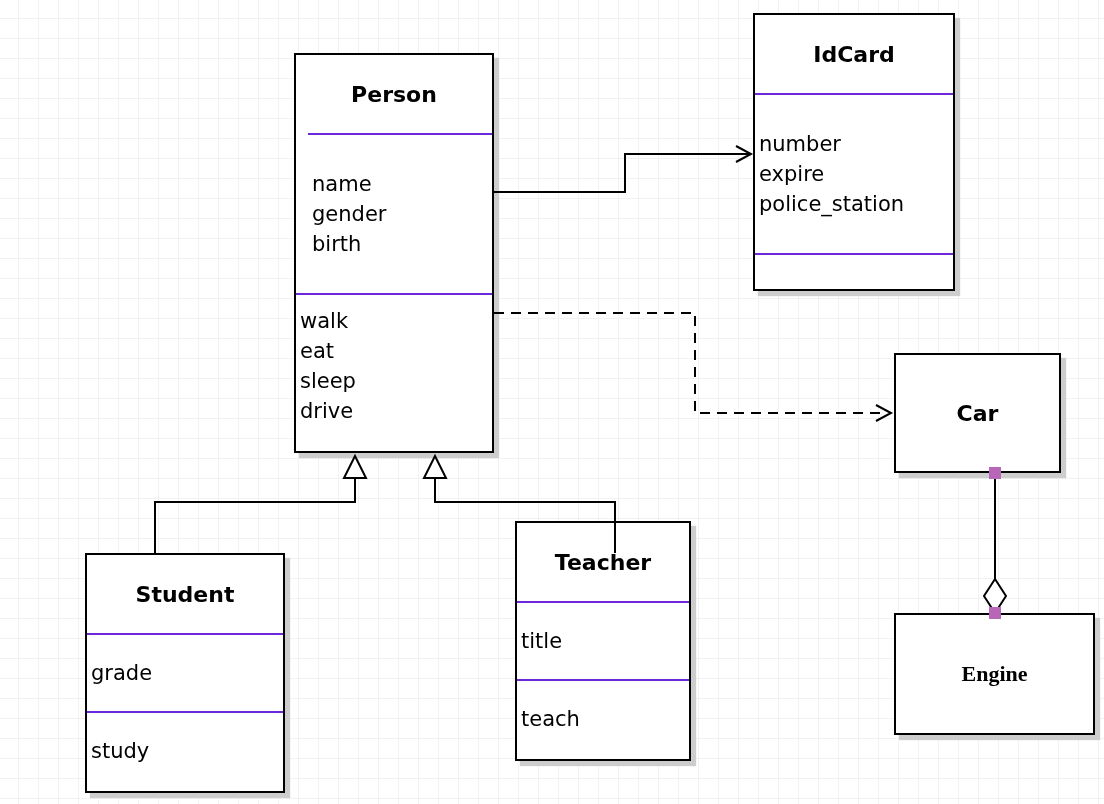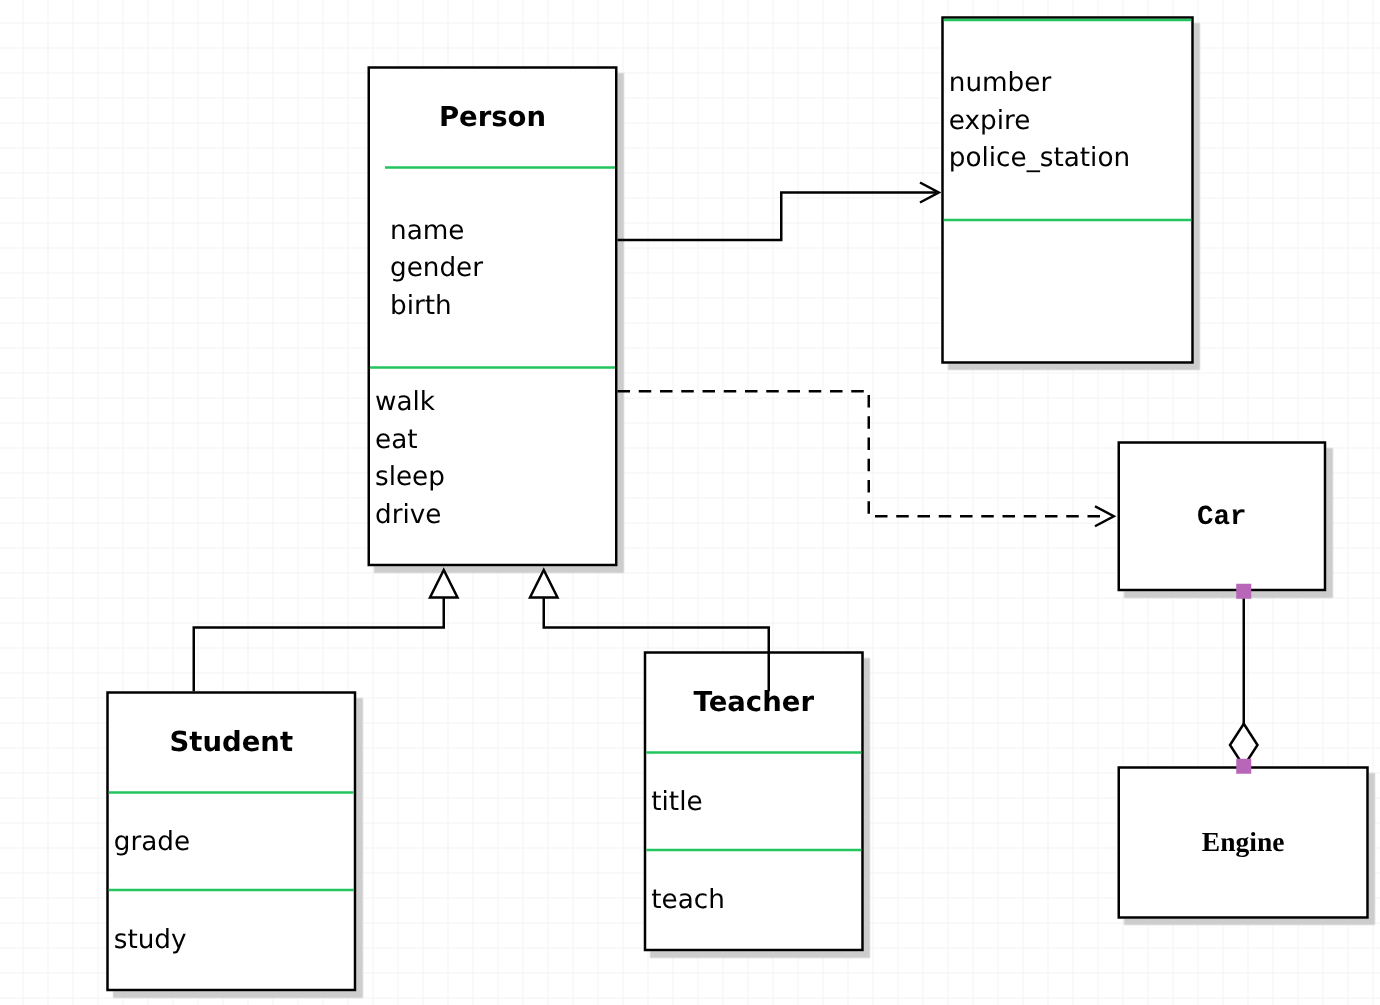--- a/index.html
+++ b/index.html
@@ -25,21 +25,21 @@
     box-shadow:5px 5px 1px 0 #cdcdcd;
     display:flex;
     flex-direction:column;
   }
   .uml-class .header{
     display:flex;align-items:center;justify-content:center;
     font-weight:bold;font-size:22px;color:#000;
     flex:0 0 auto;
   }
   .uml-class .compartment{
-    border-top:2px solid #22c55e;
+    border-top:2px solid #6d28d9;
     display:flex;flex-direction:column;justify-content:center;
     padding-left:4px;
     font-size:21px;line-height:30px;color:#000;
     flex:0 0 auto;
     overflow:hidden;
   }
   .uml-class .compartment.empty{padding:0;}
   .title-only .header{flex:1 1 auto;}
 
   
@@ -52,21 +52,21 @@
   .box-idcard .header{height:78px;}
   .box-idcard .attrs{height:160px;}
   .box-idcard .empty{height:34px;}
 
   .box-student{left:55px;top:553px;width:200px;height:240px;margin-left:30px;}
   .box-teacher{left:515px;top:521px;width:176px;height:240px;}
   .box-student .header,.box-teacher .header{height:78px;}
   .box-student .attrs,.box-teacher .attrs{height:78px;}
   .box-student .methods,.box-teacher .methods{height:78px;}
 
-  .box-car   {left:894px;top:353px;width:167px;height:120px;font-family:Liberation Mono, monospace;}
+  .box-car   {left:894px;top:353px;width:167px;height:120px;}
   .box-engine{left:894px;top:613px;width:201px;height:122px;font-family:Liberation Serif, serif;}
 
   .connector-layer{
     position:absolute;left:0;top:0;width:1104px;height:804px;
   }
   .connector-layer polyline,.connector-layer line,.connector-layer path{
     fill:none;stroke:#000;stroke-width:2;
   }
   .connector-layer polygon{stroke:#000;stroke-width:2;fill:#fff;}
 </style>
@@ -84,20 +84,21 @@
     </div>
     <div class="compartment methods">
       <div>walk</div>
       <div>eat</div>
       <div>sleep</div>
       <div>drive</div>
     </div>
   </div>
 
   <div class="uml-class box-idcard">
+    <div class="header">IdCard</div>
     <div class="compartment attrs">
       <div>number</div>
       <div>expire</div>
       <div>police_station</div>
     </div>
     <div class="compartment empty"></div>
   </div>
 
   <div class="uml-class box-student">
     <div class="header">Student</div>

